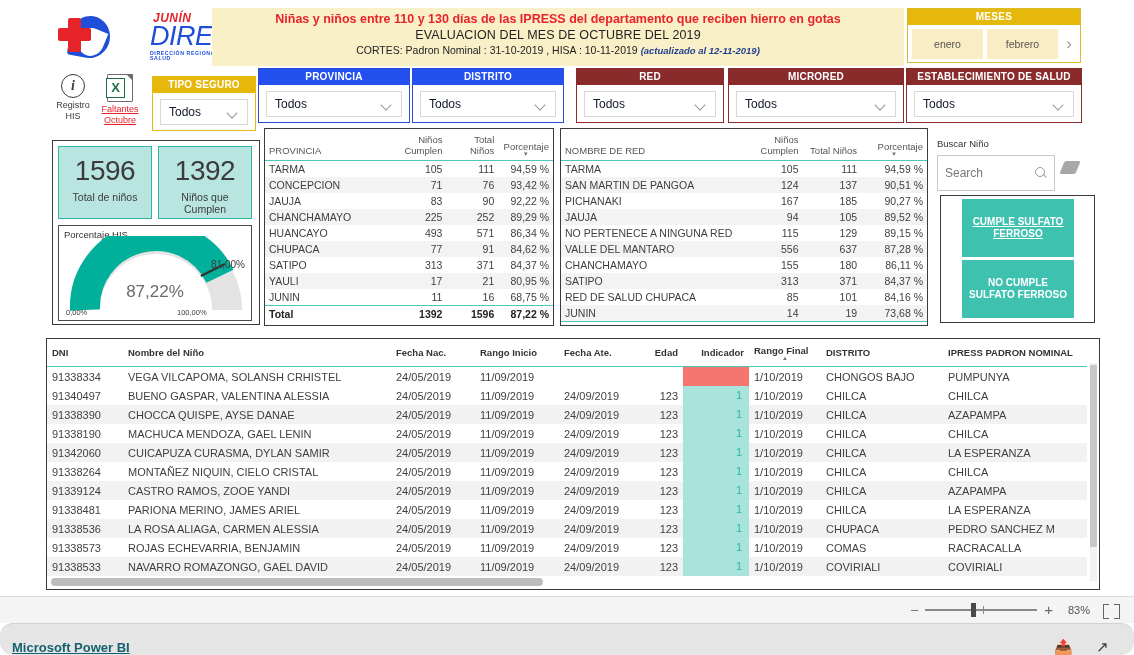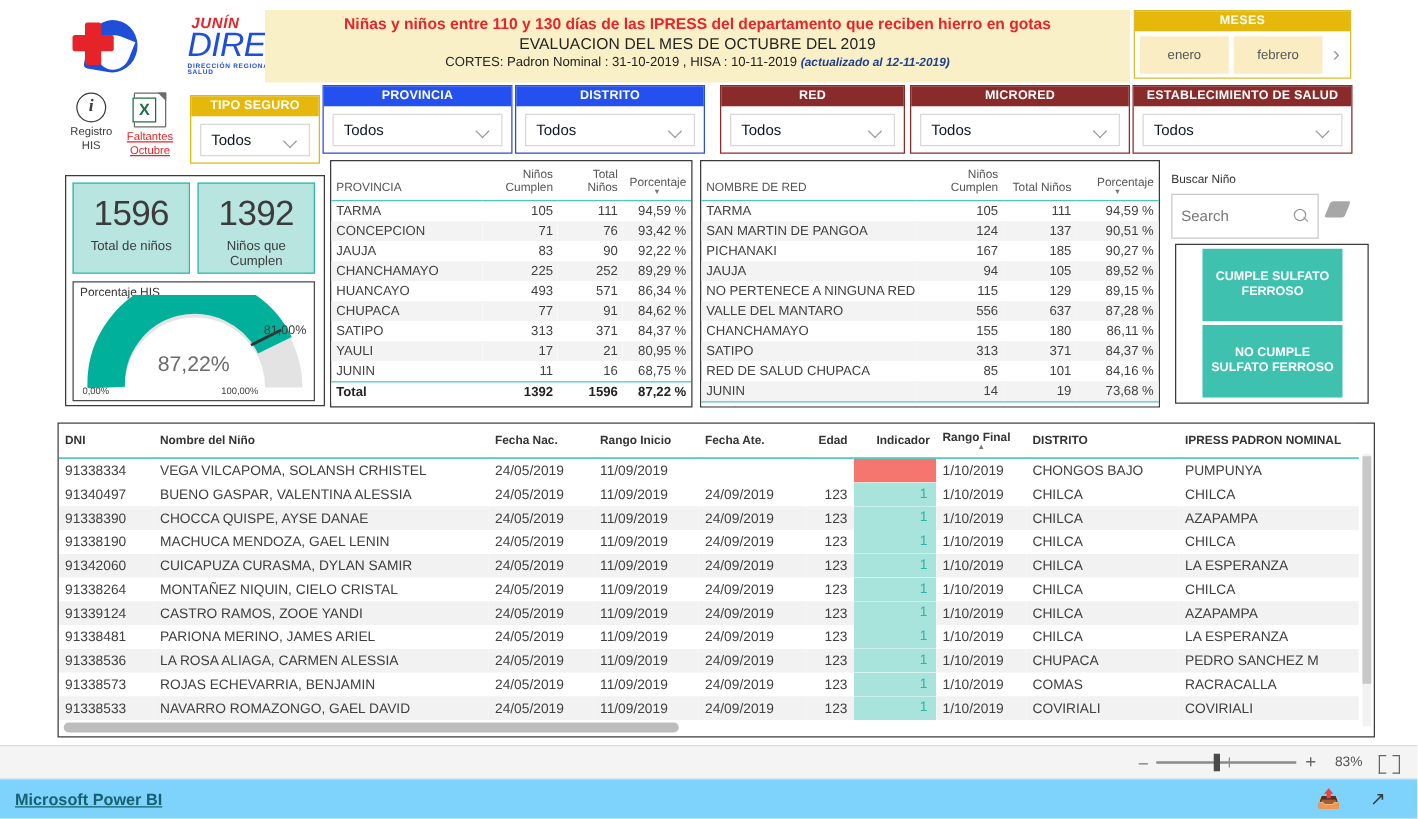--- a/index.html
+++ b/index.html
@@ -250,21 +250,21 @@
   .btn-frame {
     position: absolute; left: 940px; top: 195px; width: 155px; height: 128px;
     border: 1px solid #3b3b3b; background: #fff;
   }
   .tbtn {
     position: absolute; left: 21px; width: 112px; height: 58px;
     background: #3fc1b0; color: #fff; font-size: 10px; font-weight: bold;
     text-align: center; line-height: 12.5px;
     display: flex; align-items: center; justify-content: center; padding: 0 6px;
   }
-  .tbtn.t1 { top: 3px; }
+  .tbtn.t1 { top: 3px; text-decoration: underline; }
   .tbtn.t2 { top: 64px; }
 
   
   .grid-box {
     position: absolute; left: 46px; top: 338px; width: 1054px; height: 252px;
     border: 1px solid #3b3b3b; background: #fff; overflow: hidden;
   }
   .grid-inner { position: relative; width: 100%; height: 100%; }
   table.grid { border-collapse: collapse; table-layout: fixed; width: 1040px; }
   table.grid th {
@@ -330,22 +330,22 @@
   }
   .fitscreen:before, .fitscreen:after {
     content: ""; position: absolute; top: 0; width: 5px; height: 13px;
     border: 1.3px solid #666;
   }
   .fitscreen:before { left: 0; border-right: none; }
   .fitscreen:after { right: 0; border-left: none; }
 
   .footer {
     position: absolute; left: 0; top: 623px; width: 1134px; height: 32px;
-    background: #7dd3fc; border-top: 1px solid #d2d2d2;
-    display: flex; align-items: center;
+    background: #e5e5e5; border-top: 1px solid #d2d2d2;
+    display: flex; align-items: flex-end; border-radius: 13px;
   }
   .pbi-link {
     margin-left: 12px; font-size: 13px; color: #15616d;
     text-decoration: underline; font-weight: bold;
   }
   .footer-icons { margin-left: auto; display: flex; gap: 26px; margin-right: 22px; }
   .f-ic { width: 16px; height: 16px; position: relative; color: #3b3b3b; font-size: 15px; line-height: 16px; }
 </style>
 </head>
 <body>

